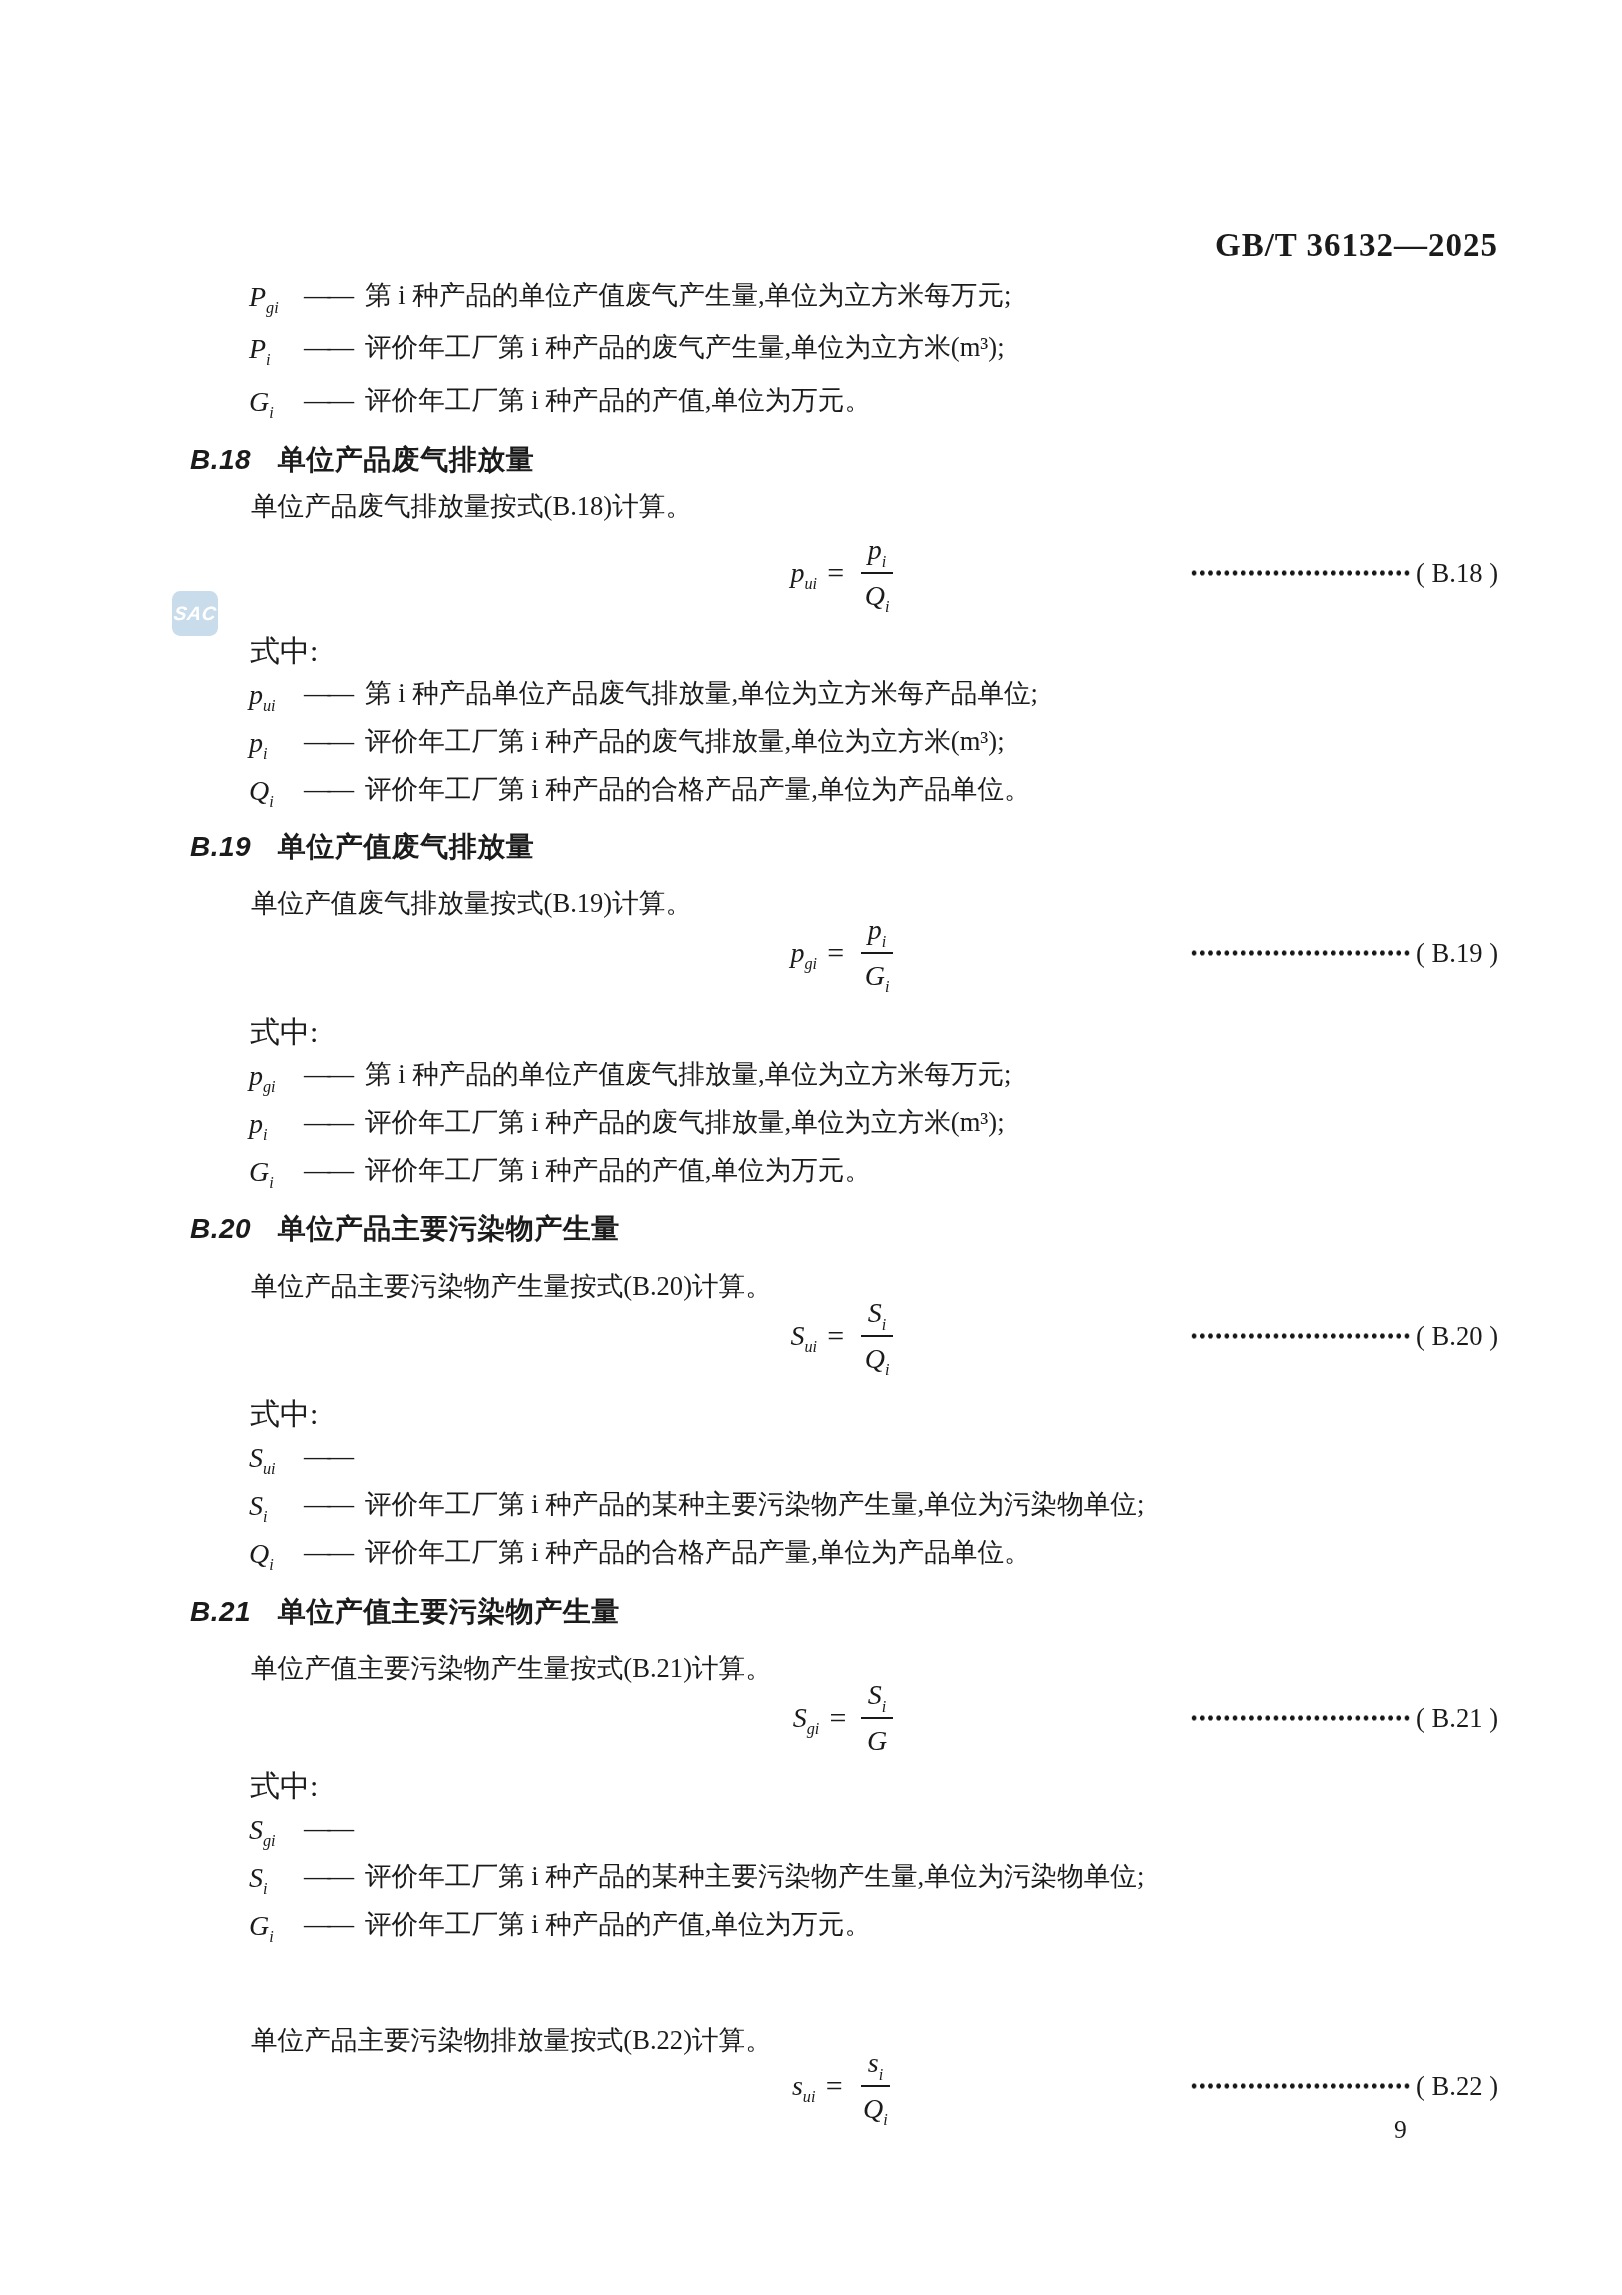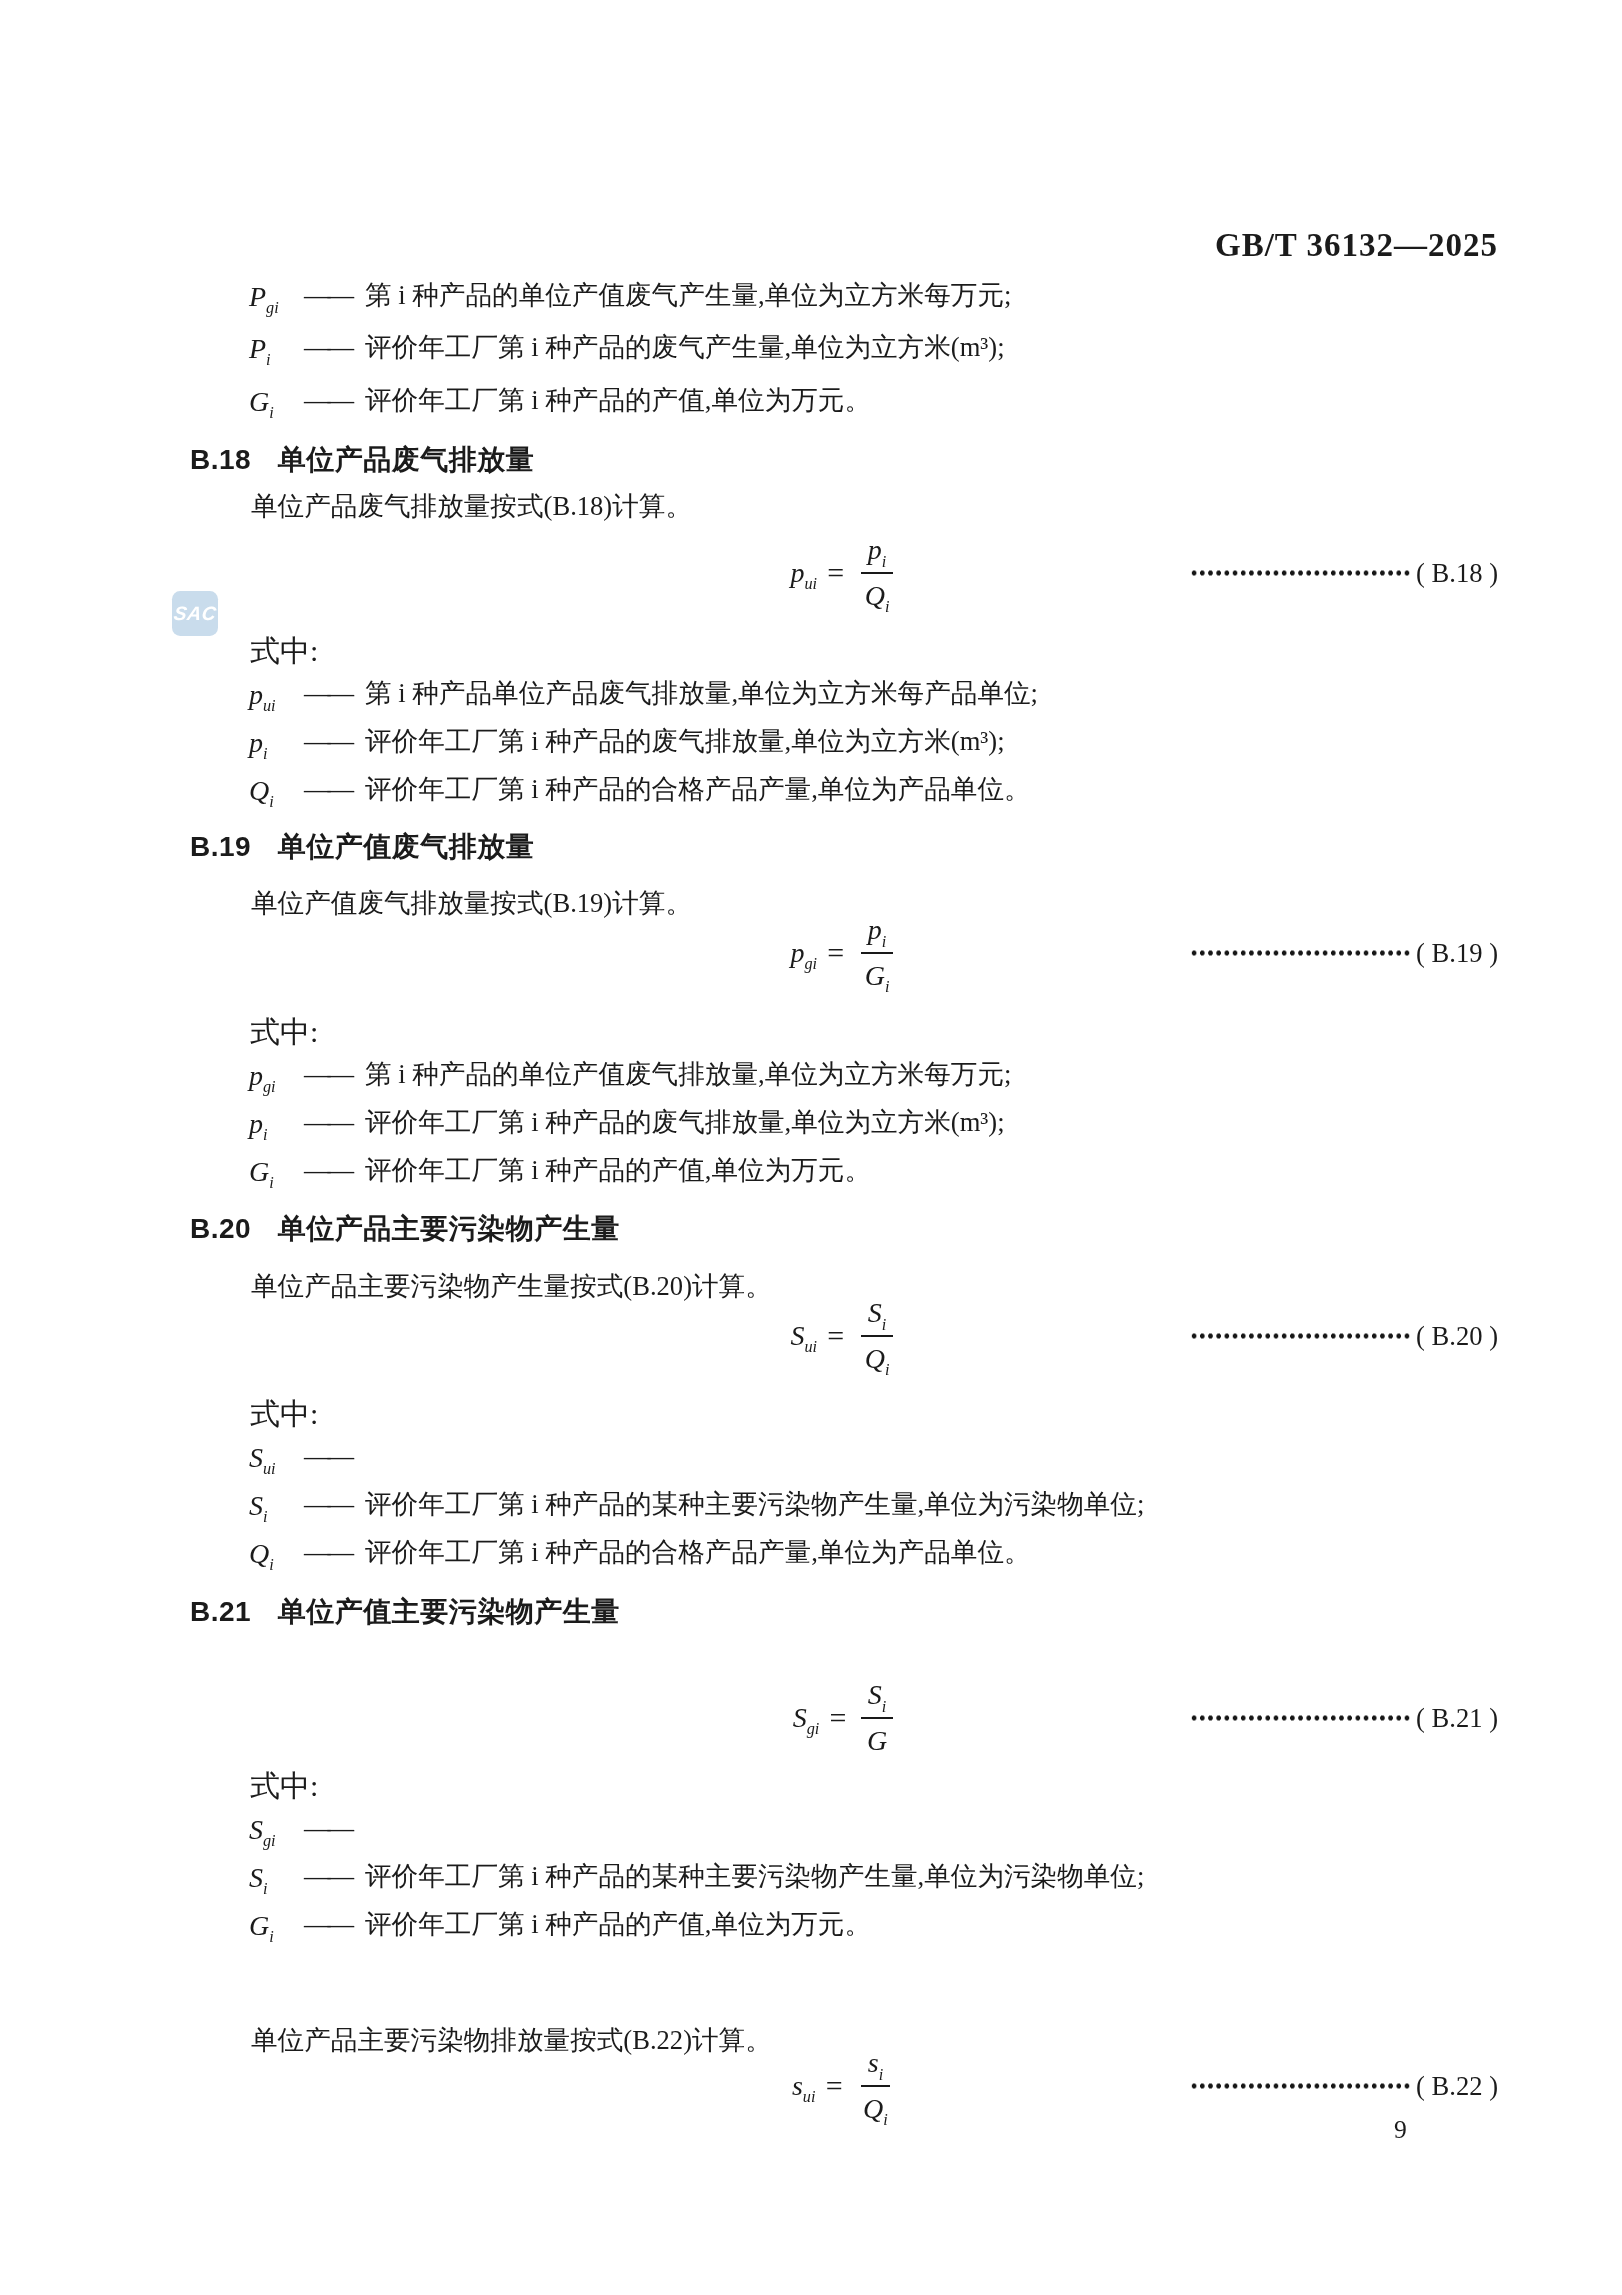--- a/index.html
+++ b/index.html
@@ -29,21 +29,21 @@
   }
   .dash{width:61px;flex:none;letter-spacing:-0.12em;white-space:nowrap;}
   .dtxt{flex:1;font-family:Liberation Serif, serif;}
   
   .heading{
     position:absolute;left:190px;
     font-family:"Liberation Sans","DejaVu Sans",sans-serif;
     font-weight:700;font-size:28px;letter-spacing:0.5px;
     display:flex;align-items:baseline;
   }
-  .hnum{margin-right:26.6px;}
+  .hnum{margin-right:26.6px;font-style:italic;}
   
   .para{
     position:absolute;left:251px;
     font-size:26.6px;
   }
   .where{
     position:absolute;left:250px;
     font-size:30px;
   }
   
@@ -210,20 +210,21 @@
   <div class="defline" style="top:1536px">
     <span class="sym"><span>Q</span><sub>i</sub></span>
     <span class="dash">——</span>
     <span class="dtxt">评价年工厂第 i 种产品的合格产品产量,单位为产品单位。</span>
   </div>
 
   <div class="heading" style="top:1593px">
     <span class="hnum">B.21</span>
     <span class="htitle">单位产值主要污染物产生量</span>
   </div>
+  <div class="para" style="top:1650px">单位产值主要污染物产生量按式(B.21)计算。</div>
   <div class="formula" style="top:1659px">
     <span class="eq">
       <span class="lhs"><span>S</span><sub>gi</sub></span>
       <span class="eqs">=</span>
       <span class="frac">
         <span class="num"><span>S</span><sub>i</sub></span>
         <span class="den"><span>G</span><sub></sub></span>
       </span>
     </span>
     <span class="leadergrp">

